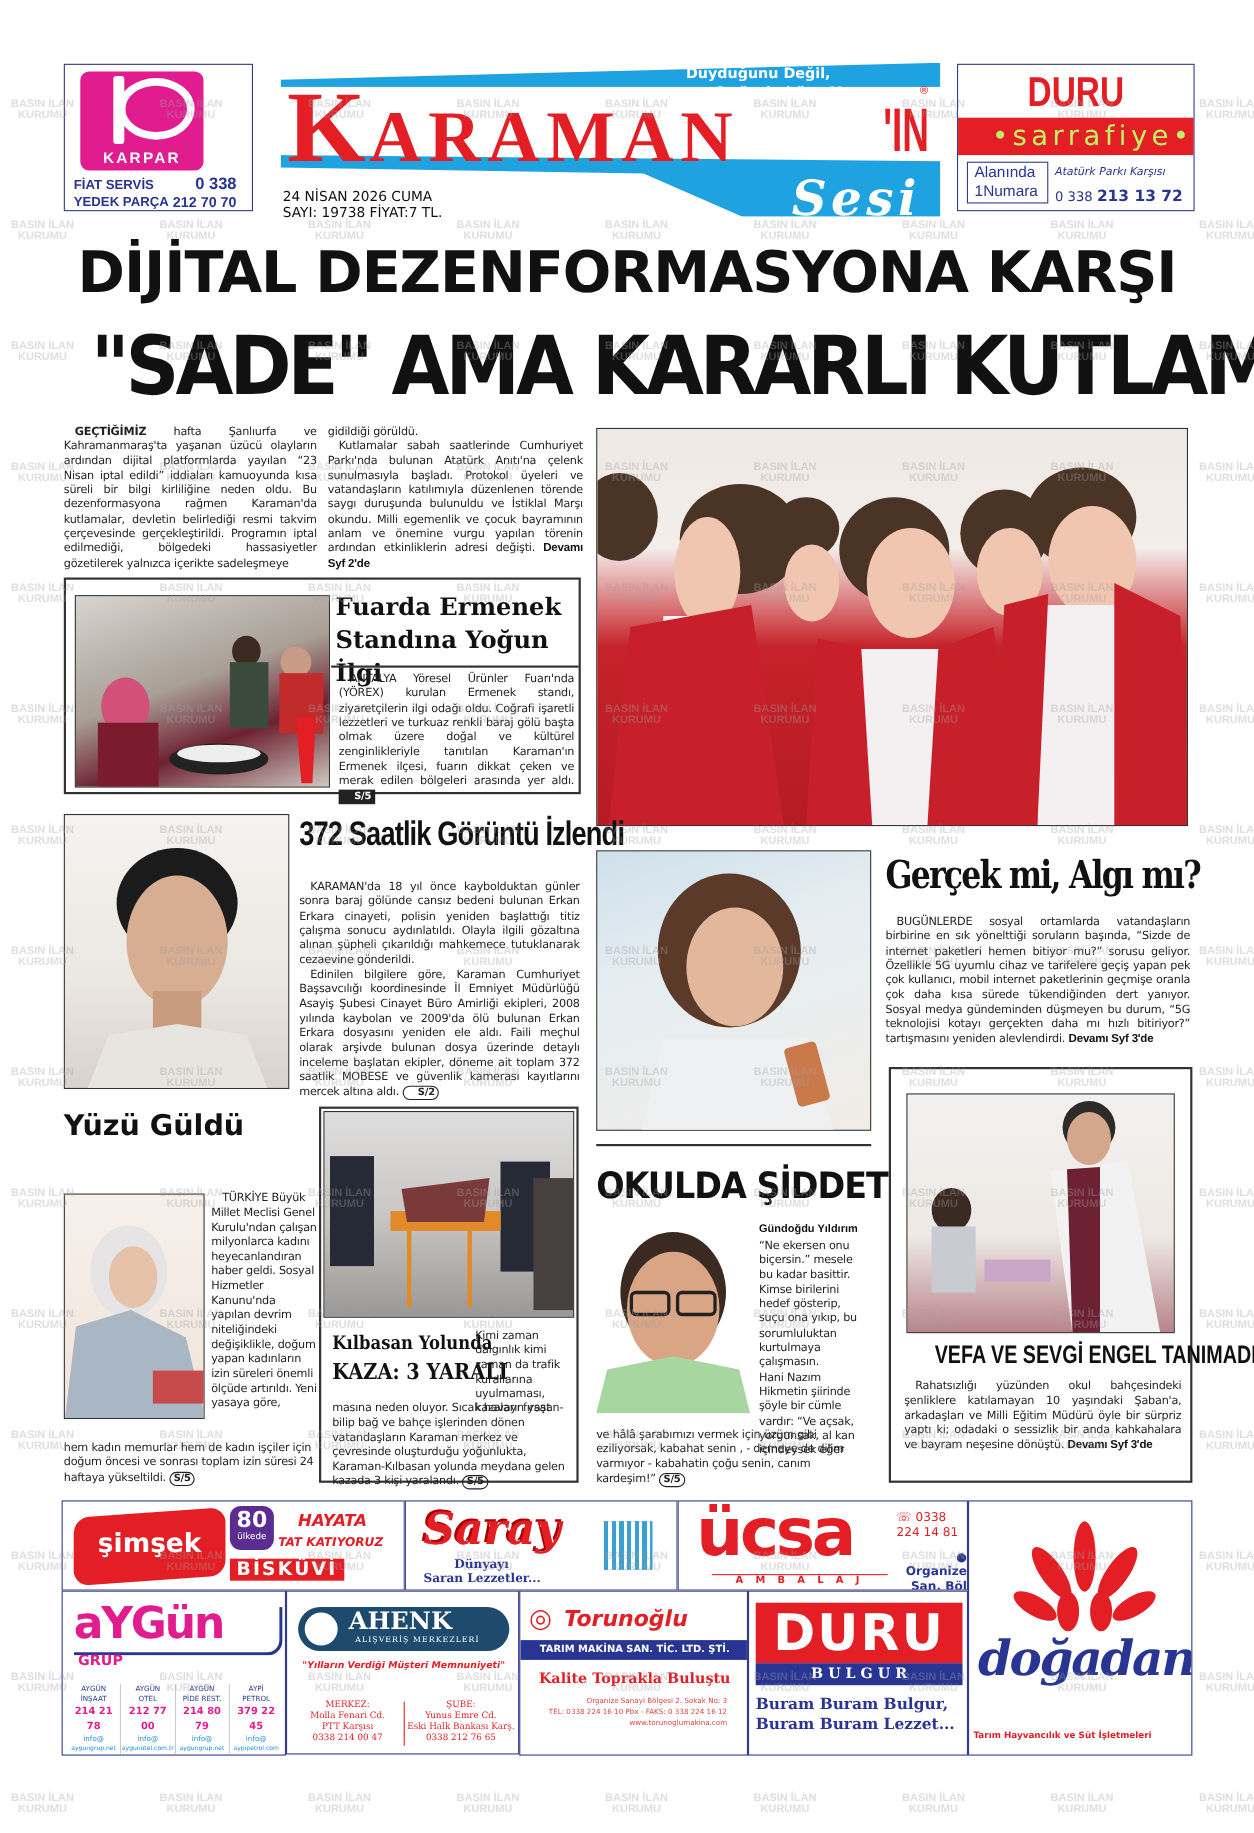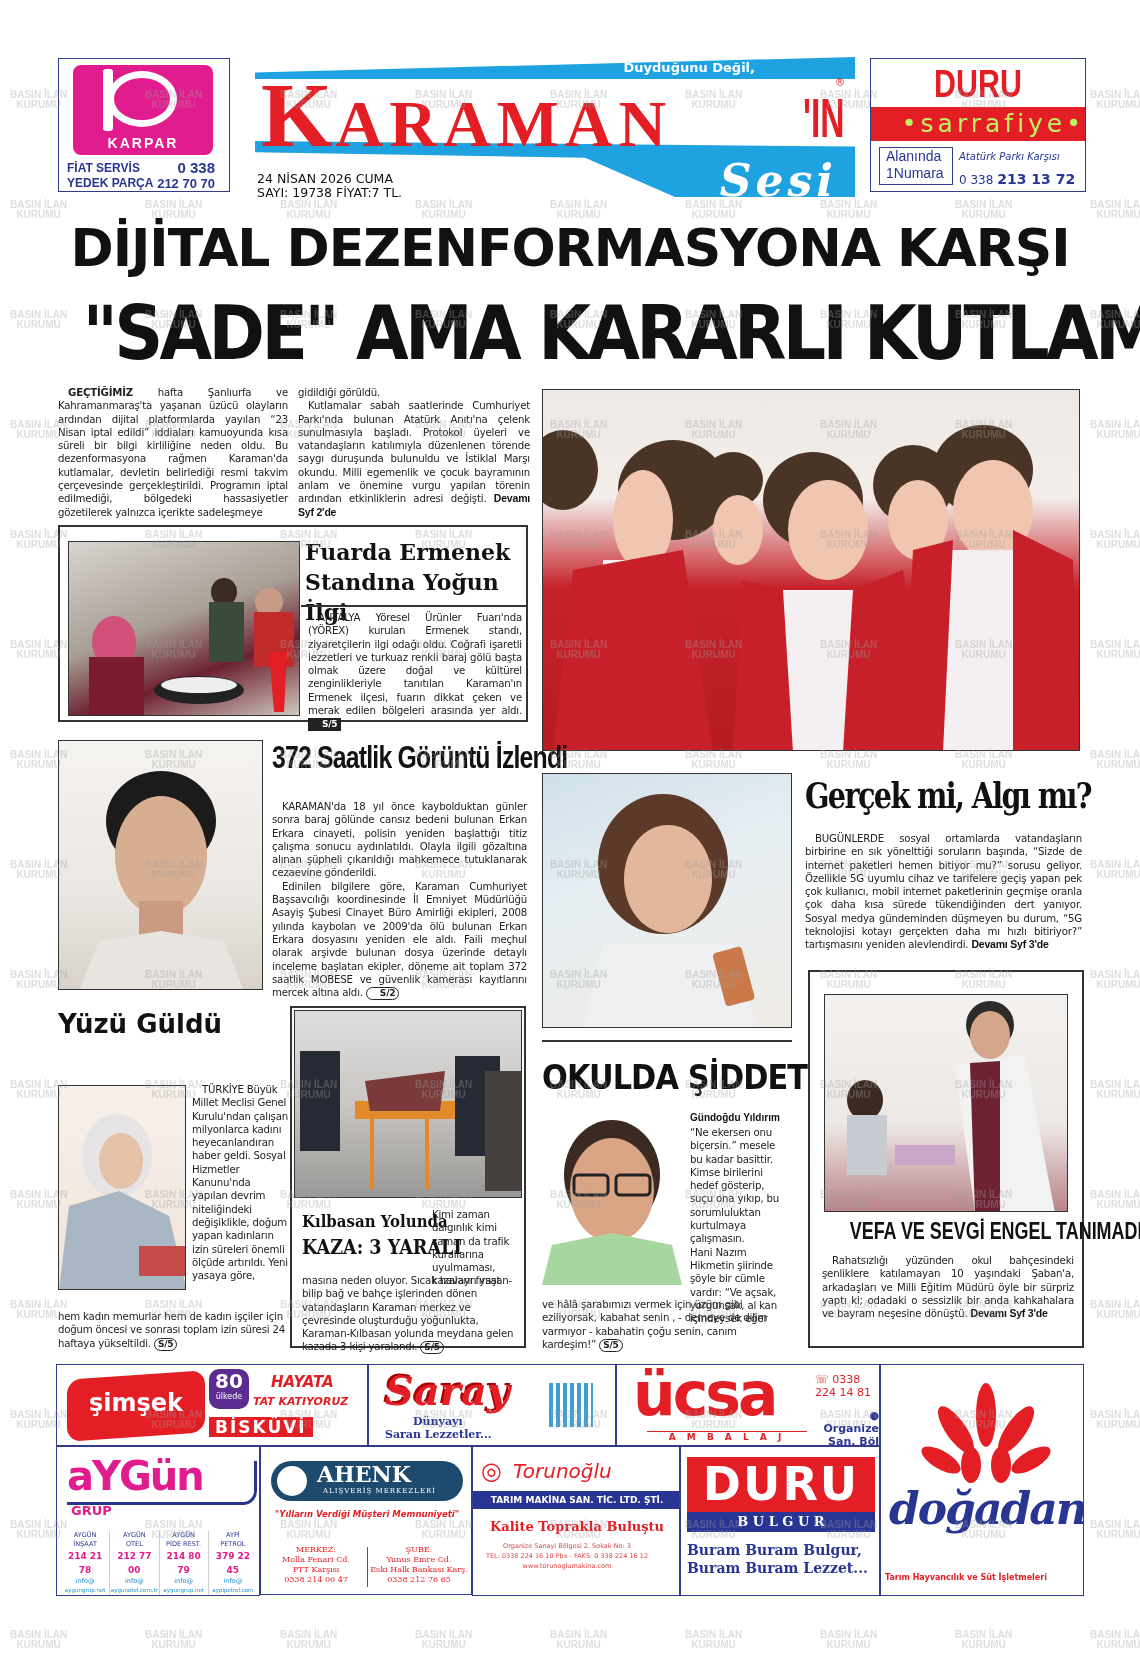--- a/index.html
+++ b/index.html
@@ -9,21 +9,21 @@
   .cond{font-family:"Liberation Sans",sans-serif}
   .body-text{font-family:"DejaVu Sans",sans-serif;font-size:10.2px;line-height:13.3px;color:#222;text-align:justify;letter-spacing:-0.2px}
   .body-text p{text-indent:10px}
   .more{font-family:"Liberation Sans",sans-serif;font-weight:bold;font-size:10.5px;color:#111}
   .tag{display:inline-block;border:1.5px solid #222;border-radius:8px;font-size:9px;font-weight:bold;padding:0 3px;line-height:11px}
   .tag.dark{background:#222;color:#fff;border-radius:0}
   .photo{border:1px solid #333;overflow:hidden}
   .box{border:2px solid #333}
   
   #karpar{left:58px;top:58px;width:172px;height:134px;border:1.5px solid #333b8c}
-  #karpar .logo{position:absolute;left:14px;top:6px;width:140px;height:90px;background:#e11c8e;border-radius:8px}
+  #karpar .logo{position:absolute;left:14px;top:6px;width:112px;height:90px;background:#e11c8e;border-radius:8px}
   #karpar .logo .kp{position:absolute;left:34px;top:6px;width:70px;height:56px;border:7px solid #fff;border-radius:50%;}
   #karpar .logo .kbar{position:absolute;left:30px;top:4px;width:10px;height:62px;background:#fff;border-radius:3px}
   #karpar .logo .kname{position:absolute;left:0;right:0;bottom:4px;text-align:center;color:#fff;font-family:"Liberation Sans",sans-serif;font-weight:bold;font-size:14px;letter-spacing:2px}
   #karpar .line{position:absolute;left:8px;font-family:"Liberation Sans",sans-serif;font-weight:bold;color:#283593;font-size:12px}
   #karpar .num{position:absolute;right:14px;font-family:"Liberation Sans",sans-serif;font-weight:bold;color:#283593}
   #mast{left:255px;top:55px;width:600px;height:140px}
   #mast .band1{position:absolute;left:0;top:2px;width:600px;height:22px;background:#1fa3e0;clip-path:polygon(0 70%,100% 0,100% 100%,0 100%)}
   #mast .band2{position:absolute;left:0;top:86px;width:600px;height:56px;background:#1fa3e0;clip-path:polygon(0 0,100% 10%,100% 100%,70% 100%,55% 30%,0 20%)}
   #mast .title{position:absolute;left:6px;top:14px;font-family:"Liberation Serif",serif;color:#e31e24;font-weight:bold;font-size:92px;line-height:92px;letter-spacing:3px}
   #mast .title small{font-size:66px;letter-spacing:6px}
@@ -353,24 +353,24 @@
   <div class="abs" style="left:106px;top:100px;width:1px;height:40px;background:#e31e24"></div>
   <div class="abs serif red" style="left:108px;top:98px;width:100px;text-align:center;font-size:8px;line-height:10px">
     <div>ŞUBE:</div>
     <div>Yunus Emre Cd.</div>
     <div>Eski Halk Bankası Karş.</div>
     <div>0338 212 76 65</div>
   </div>
 </div>
 <div class="adframe" style="left:472px;top:1446px;width:208px;height:150px">
   <div class="abs red" style="left:8px;top:10px;font-size:24px;font-weight:bold">◎</div>
-  <div class="abs red" style="left:40px;top:12px;font-style:italic;font-weight:normal;font-size:20px">Torunoğlu</div>
+  <div class="abs red" style="left:40px;top:12px;font-style:italic;font-weight:bold;font-size:20px">Torunoğlu</div>
   <div class="abs" style="left:0;top:44px;width:208px;height:18px;background:#283593;color:#fff;text-align:center;font-weight:bold;font-size:9px;line-height:18px">TARIM MAKİNA SAN. TİC. LTD. ŞTİ.</div>
   <div class="abs serif red" style="left:0;width:208px;top:72px;text-align:center;font-weight:bold;font-size:13px">Kalite Toprakla Buluştu</div>
-  <div class="abs red" style="left:0;width:188px;top:94px;text-align:center;font-size:6.5px;line-height:10px;color:#d44">
+  <div class="abs red" style="left:0;width:188px;top:94px;text-align:right;font-size:6.5px;line-height:10px;color:#d44">
     <div>Organize Sanayi Bölgesi 2. Sokak No: 3</div>
     <div>TEL: 0338 224 16 10 Pbx - FAKS: 0 338 224 16 12</div>
     <div>www.torunoglumakina.com</div>
   </div>
 </div>
 <div class="adframe" style="left:680px;top:1446px;width:200px;height:150px">
   <div class="abs" style="left:6px;top:10px;width:188px;height:55px;background:#e31e24;color:#fff;text-align:center;font-weight:bold;font-size:46px;line-height:55px;letter-spacing:2px">DURU</div>
   <div class="abs" style="left:6px;top:65px;width:188px;height:20px;background:#283593;color:#fff;text-align:center;font-family:'DejaVu Serif',serif;font-weight:bold;font-size:13px;line-height:20px">B U L G U R</div>
   <div class="abs serif blue" style="left:6px;top:94px;font-weight:bold;font-size:14px;line-height:18px">
     <div>Buram Buram Bulgur,</div>

